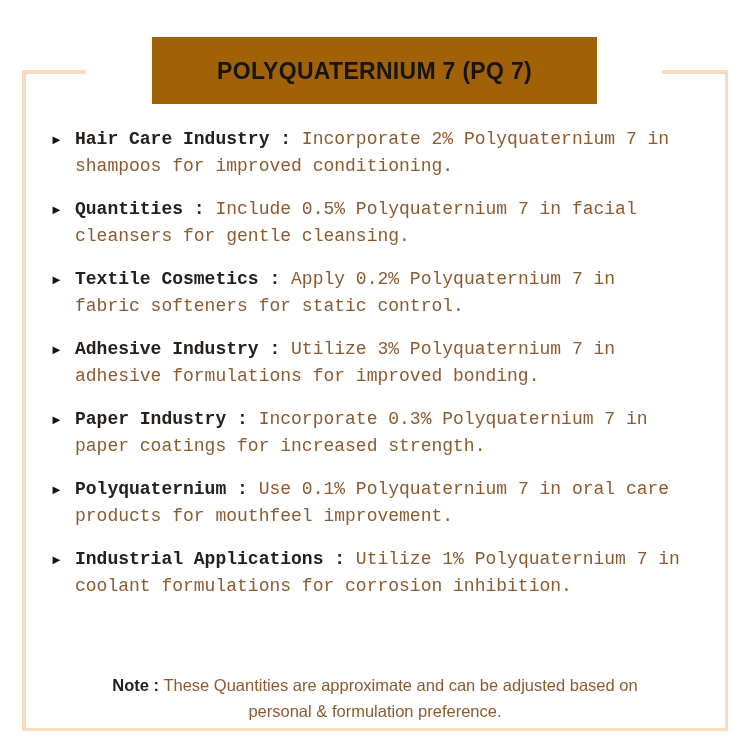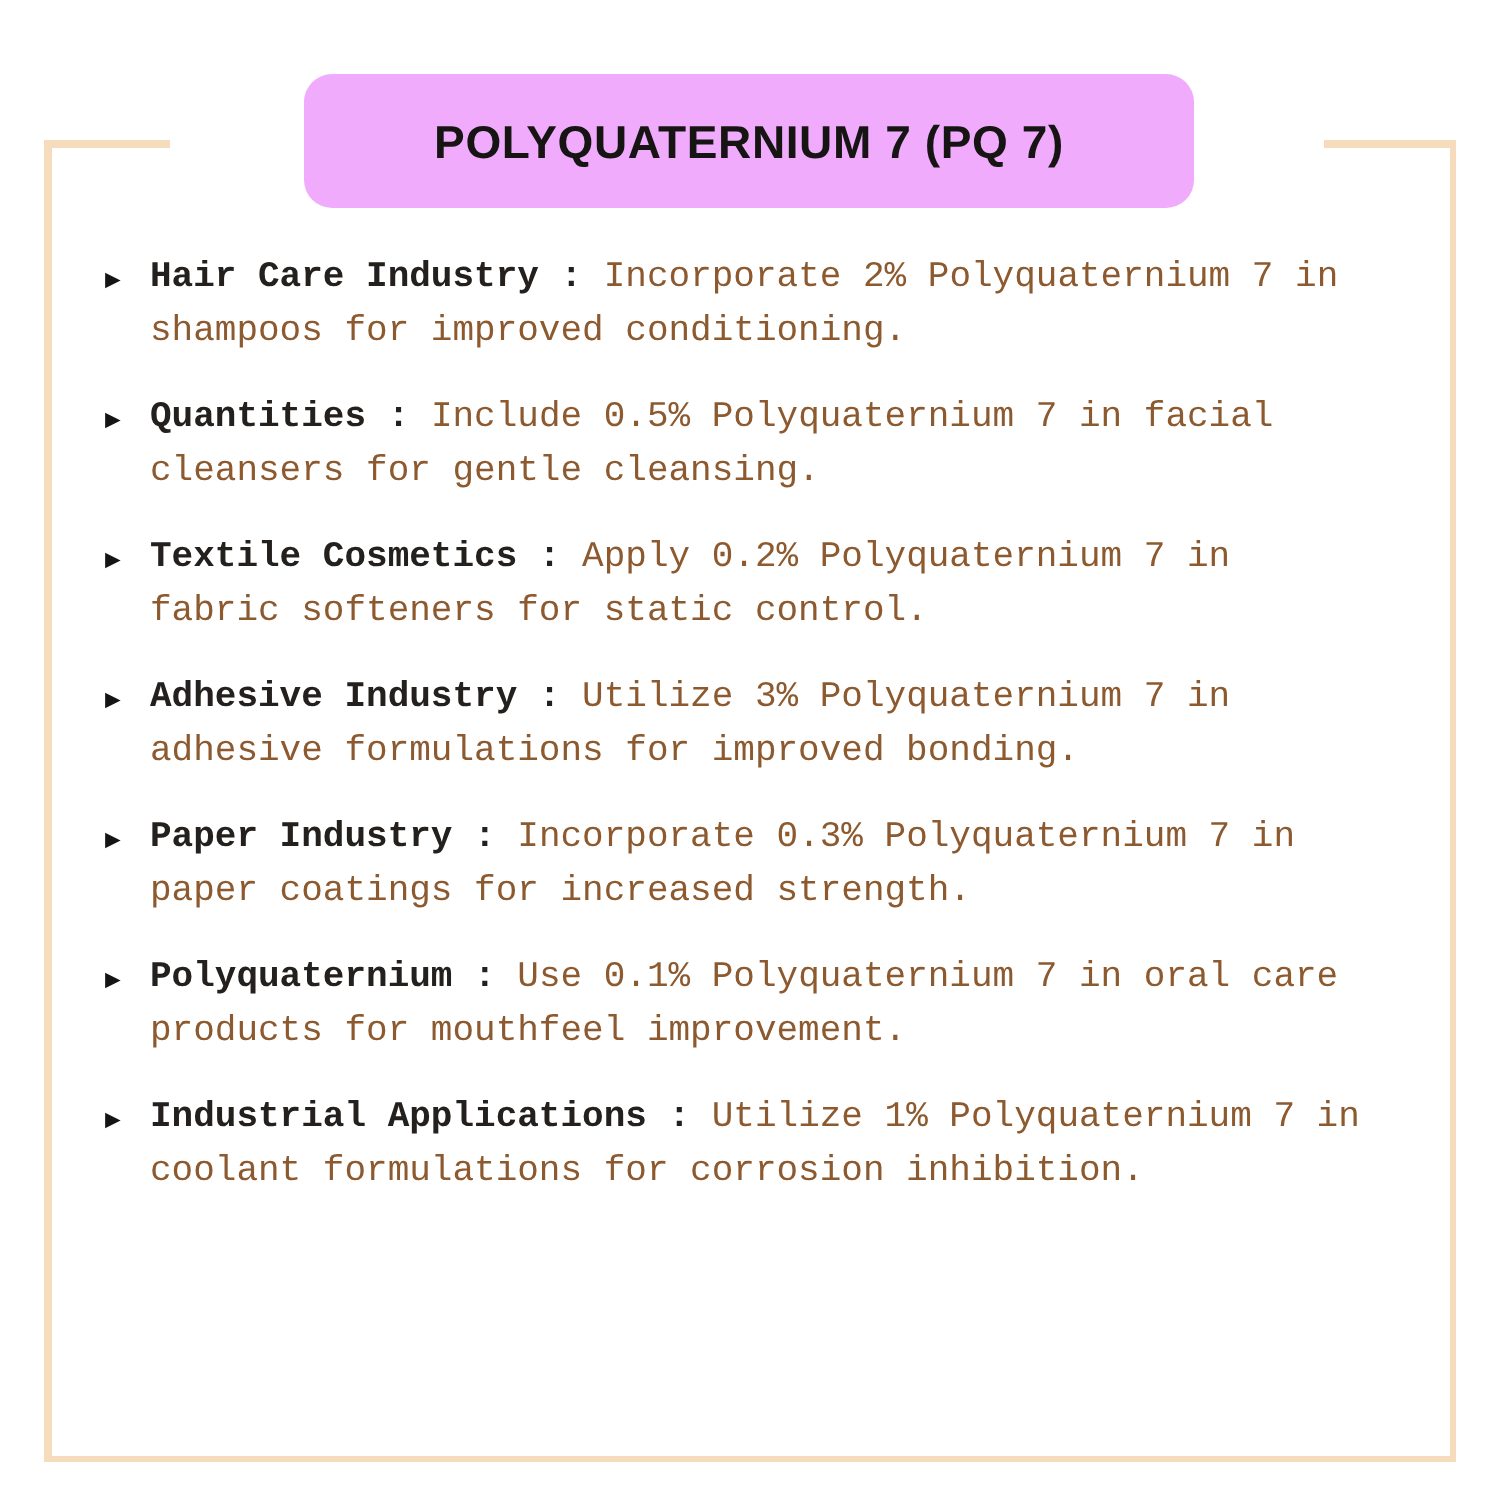--- a/index.html
+++ b/index.html
@@ -16,29 +16,28 @@
   .frame-line { position: absolute; background: #f6dbbc; }
   .fl-top-left  { left: 22px;    top: 70px;    width: 63px;  height: 3.5px; }
   .fl-top-right { left: 662px;   top: 70px;    width: 66px;  height: 3.5px; }
   .fl-left      { left: 22px;    top: 70px;    width: 3.5px; height: 661px; }
   .fl-right     { left: 724.5px; top: 70px;    width: 3.5px; height: 661px; }
   .fl-bottom    { left: 22px;    top: 727.5px; width: 706px; height: 3.5px; }
 
   
   .title-banner {
     position: absolute; left: 152px; top: 37px; width: 445px; height: 67px;
-    background: #f0abfc;
+    background: #a16207;
     display: flex; flex-direction: column; justify-content: center; align-items: center;
     text-align: center;
     color: #161513;
     font-weight: bold;
     font-size: 23px;
     line-height: 30px;
     letter-spacing: 0.3px;
-    border-radius: 14px;
   }
 
   
   .usage-list { position: absolute; left: 50px; top: 126px; width: 660px; }
   .list-item { display: flex; align-items: flex-start; margin-bottom: 16px; }
   .bullet {
     width: 25px; flex: none;
     font-size: 13px; line-height: 27px;
     color: #141414;
   }
@@ -103,14 +102,17 @@
       <span class="item-text"><span class="item-label">Polyquaternium :</span> <span class="item-desc">Use 0.1% Polyquaternium 7 in oral care products for mouthfeel improvement.</span></span>
     </div>
 
     <div class="list-item">
       <span class="bullet">►</span>
       <span class="item-text"><span class="item-label">Industrial Applications :</span> <span class="item-desc">Utilize 1% Polyquaternium 7 in coolant formulations for corrosion inhibition.</span></span>
     </div>
 
   </div>
 
+  <div class="note">
+    <span class="note-inner"><span class="note-label">Note :</span> <span class="note-text">These Quantities are approximate and can be adjusted based on personal &amp; formulation preference.</span></span>
+  </div>
 
 </div>
 
 </body></html>

